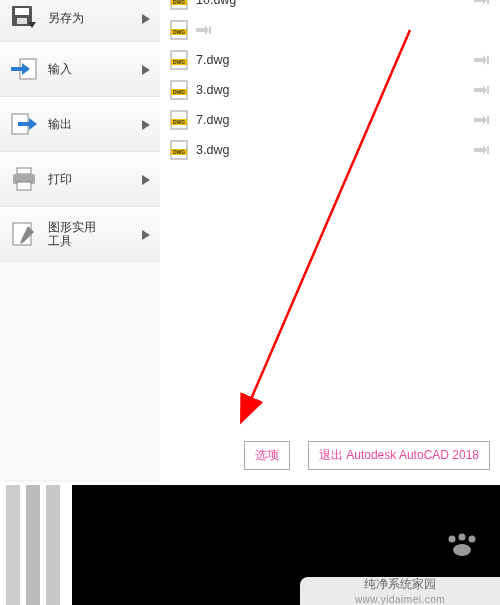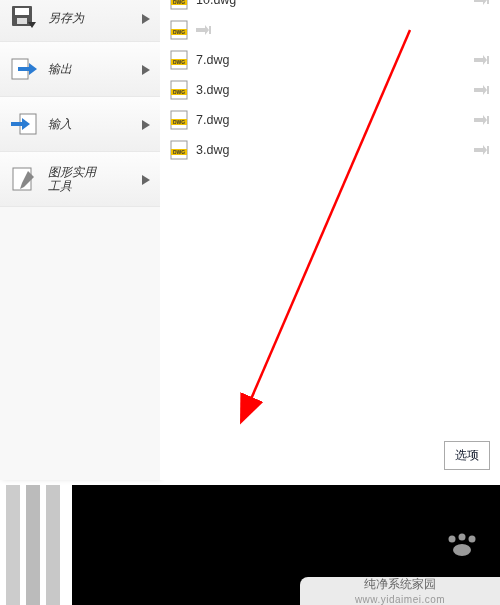--- a/index.html
+++ b/index.html
@@ -35,21 +35,20 @@
   width: 28px;
   height: 28px;
   margin-right: 10px;
   flex-shrink: 0;
 }
 .menu-label {
   flex: 1;
   font-size: 12px;
   color: #333;
   line-height: 1.2;
-  font-style: italic;
 }
 .menu-arrow {
   width: 8px;
   height: 10px;
   flex-shrink: 0;
 }
 .file-area {
   flex: 1;
   background: #fff;
   padding: 0;
@@ -84,21 +83,21 @@
   right: 10px;
   display: flex;
   gap: 18px;
 }
 .btn {
   background: #fff;
   border: 1px solid #aaa;
   padding: 5px 10px;
   font-size: 12px;
   cursor: pointer;
-  color: #0f172a;
+  color: #ec4899;
 }
 .arrow-svg {
   position: absolute;
   top: 0;
   left: 0;
   width: 500px;
   height: 480px;
   pointer-events: none;
   z-index: 10;
 }
@@ -170,48 +169,63 @@
       <span class="menu-arrow">
         <svg viewBox="0 0 8 10">
             <path d="M0 0 L8 5 L0 10 Z" fill="#666"></path>
           </svg>
       </span>
     </div>
 
     <div class="menu-item">
       <span class="menu-icon">
         <svg viewBox="0 0 28 28">
+            <rect x="10" y="4" width="16" height="20" fill="#fff" stroke="#888"></rect>
+            <path d="M1 12 L12 12 L12 8 L20 14 L12 20 L12 16 L1 16 Z" fill="#2b7cd3"></path>
+          </svg>
+      </span>
+      <span class="menu-label">输入</span>
+      <span class="menu-arrow">
+        <svg viewBox="0 0 8 10">
+            <path d="M0 0 L8 5 L0 10 Z" fill="#666"></path>
+          </svg>
+      </span>
+    </div>
+
+    <div class="menu-item">
+      <span class="menu-icon">
+        <svg viewBox="0 0 28 28">
             <rect x="2" y="4" width="16" height="20" fill="#fff" stroke="#888"></rect>
             <path d="M8 12 L19 12 L19 8 L27 14 L19 20 L19 16 L8 16 Z" fill="#2b7cd3"></path>
           </svg>
       </span>
       <span class="menu-label">输出</span>
       <span class="menu-arrow">
         <svg viewBox="0 0 8 10">
             <path d="M0 0 L8 5 L0 10 Z" fill="#666"></path>
           </svg>
       </span>
     </div>
 
+
     <div class="menu-item">
       <span class="menu-icon">
         <svg viewBox="0 0 28 28">
-            <rect x="10" y="4" width="16" height="20" fill="#fff" stroke="#888"></rect>
-            <path d="M1 12 L12 12 L12 8 L20 14 L12 20 L12 16 L1 16 Z" fill="#2b7cd3"></path>
-          </svg>
-      </span>
-      <span class="menu-label">输入</span>
-      <span class="menu-arrow">
-        <svg viewBox="0 0 8 10">
-            <path d="M0 0 L8 5 L0 10 Z" fill="#666"></path>
-          </svg>
-      </span>
-    </div>
-
-
+            <rect x="7" y="3" width="14" height="6" fill="#fff" stroke="#888"></rect>
+            <rect x="3" y="9" width="22" height="10" rx="2" fill="#aaa"></rect>
+            <rect x="7" y="17" width="14" height="8" fill="#fff" stroke="#888"></rect>
+          </svg>
+      </span>
+      <span class="menu-label">打印</span>
+      <span class="menu-arrow">
+        <svg viewBox="0 0 8 10">
+            <path d="M0 0 L8 5 L0 10 Z" fill="#666"></path>
+          </svg>
+      </span>
+    </div>
 
     <div class="menu-item">
       <span class="menu-icon">
         <svg viewBox="0 0 28 28">
             <rect x="3" y="3" width="18" height="22" fill="#fff" stroke="#888"></rect>
             <path d="M18 6 L24 12 L14 22 L10 24 L12 18 Z" fill="#888"></path>
           </svg>
       </span>
       <span class="menu-label" style="white-space:pre-line">图形实用
 工具</span>
@@ -319,20 +333,21 @@
       <svg viewBox="0 0 16 14">
               <path d="M0 5 L9 5 L9 2 L13 7 L9 12 L9 9 L0 9 Z" fill="#888"></path>
               <rect x="13" y="3" width="2" height="8" fill="#888"></rect>
             </svg>
     </span>
         </div>
       </div>
 
     <div class="bottom-buttons">
       <button class="btn">选项</button>
+      <button class="btn">退出 Autodesk AutoCAD 2018</button>
     </div>
   </div>
 </div>
 
 <svg class="arrow-svg">
   <defs>
     <marker id="ah" markerWidth="12" markerHeight="10" refX="10" refY="5" orient="auto">
       <path d="M0 0 L12 5 L0 10 Z" fill="#f00"></path>
     </marker>
   </defs>

